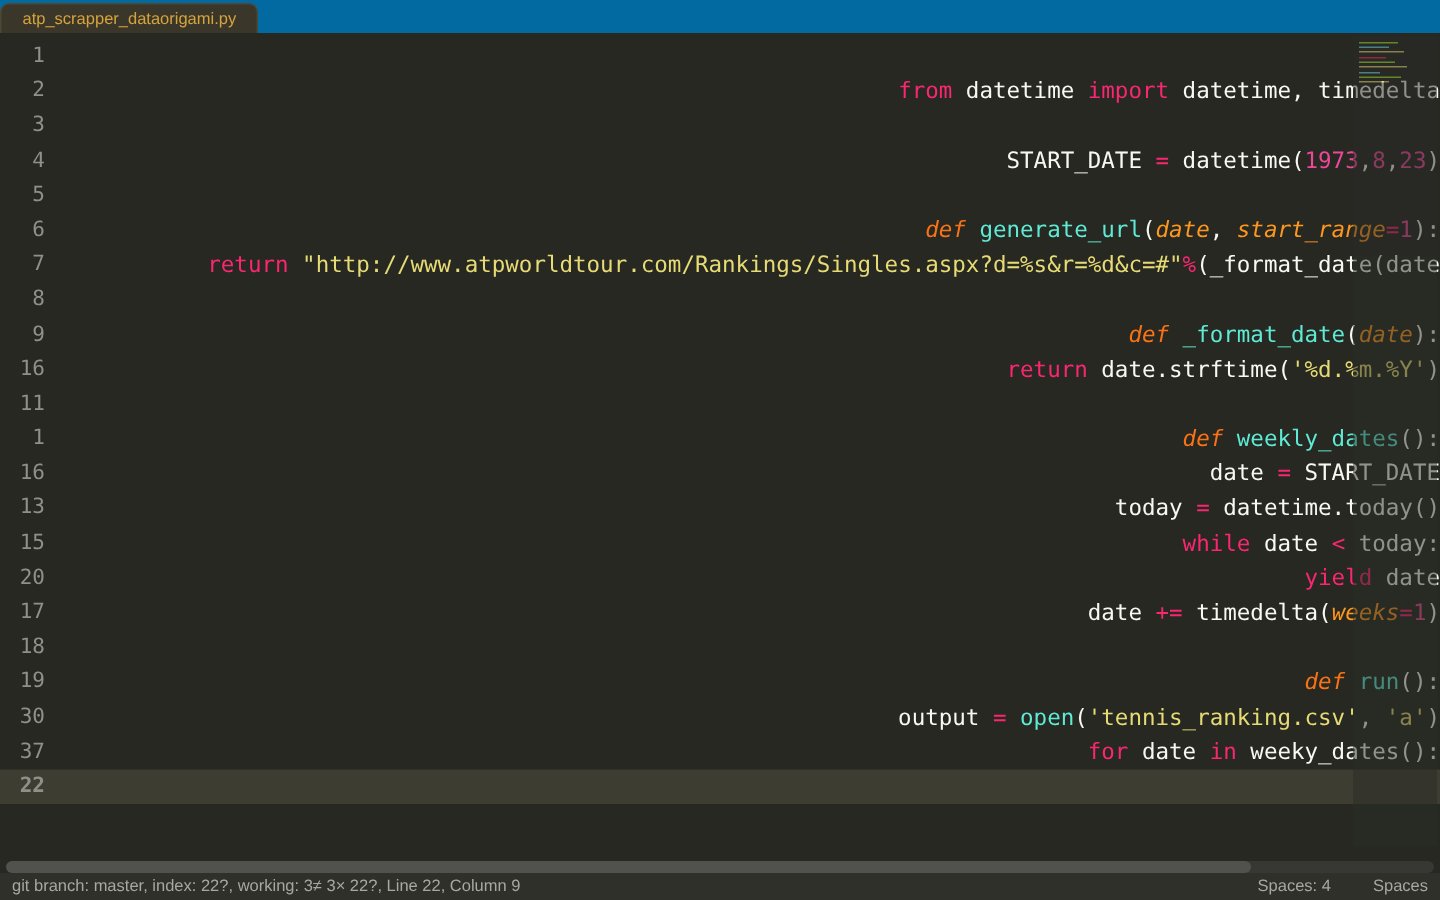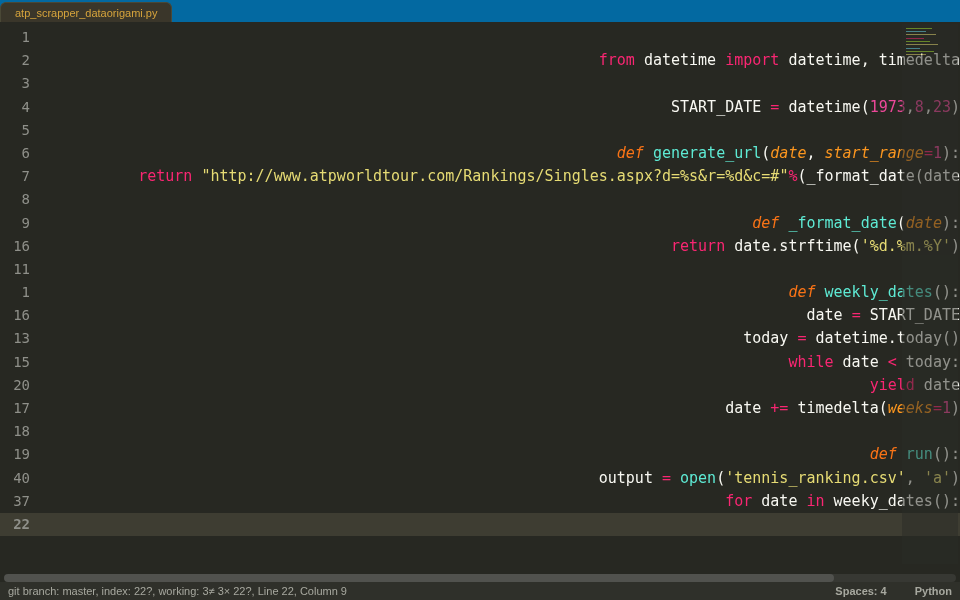--- a/index.html
+++ b/index.html
@@ -116,21 +116,21 @@
     height: 18px;
     background: #2f302a;
     color: #a7a89f;
     font-family: sans-serif;
     font-size: 11px;
     display: flex;
     align-items: center;
     padding: 0 8px;
     justify-content: space-between;
   }
-  .status-right { display: flex; gap: 28px; font-weight: bold; }
+  .status-right { display: flex; gap: 28px; }
 </style>
 </head>
 <body>
 
 <div class="tab-bar">
   <div class="tab">
     <span>atp_scrapper_dataorigami.py</span>
   </div>
 </div>
 
@@ -148,21 +148,21 @@
       <div>16</div>
       <div>11</div>
       <div>1</div>
       <div>16</div>
       <div>13</div>
       <div>15</div>
       <div>20</div>
       <div>17</div>
       <div>18</div>
       <div>19</div>
-      <div>40</div>
+      <div>30</div>
       <div>37</div>
       <div class="line-current-g">22</div>
     </div>
   <div class="code" id="code"><div class="line"></div><div class="line"><span class="k-red">from</span><span class="k-white"> datetime </span><span class="k-red">import</span><span class="k-white"> datetime, timedelta</span></div><div class="line"></div><div class="line"><span class="k-white">START_DATE </span><span class="k-red">=</span><span class="k-white"> datetime(</span><span class="k-num">1973</span><span class="k-white">,</span><span class="k-num">8</span><span class="k-white">,</span><span class="k-num">23</span><span class="k-white">)</span></div><div class="line"></div><div class="line"><span class="k-blue">def</span><span class="k-white"> </span><span class="k-green">generate_url</span><span class="k-white">(</span><span class="k-orange">date</span><span class="k-white">, </span><span class="k-orange">start_range</span><span class="k-red">=</span><span class="k-num">1</span><span class="k-white">):</span></div><div class="line"><span class="k-white">    </span><span class="k-red">return</span><span class="k-white"> </span><span class="k-str">"http://www.atpworldtour.com/Rankings/Singles.aspx?d=%s&amp;r=%d&amp;c=#"</span><span class="k-red">%</span><span class="k-white">(_format_date(date</span></div><div class="line"></div><div class="line"><span class="k-blue">def</span><span class="k-white"> </span><span class="k-green">_format_date</span><span class="k-white">(</span><span class="k-orange">date</span><span class="k-white">):</span></div><div class="line"><span class="k-white">    </span><span class="k-red">return</span><span class="k-white"> date.strftime(</span><span class="k-str">'%d.%m.%Y'</span><span class="k-white">)</span></div><div class="line"></div><div class="line"><span class="k-blue">def</span><span class="k-white"> </span><span class="k-green">weekly_dates</span><span class="k-white">():</span></div><div class="line"><span class="k-white">    date </span><span class="k-red">=</span><span class="k-white"> START_DATE</span></div><div class="line"><span class="k-white">    today </span><span class="k-red">=</span><span class="k-white"> datetime.today()</span></div><div class="line"><span class="k-white">    </span><span class="k-red">while</span><span class="k-white"> date </span><span class="k-red">&lt;</span><span class="k-white"> today:</span></div><div class="line"><span class="k-white">        </span><span class="k-red">yield</span><span class="k-white"> date</span></div><div class="line"><span class="k-white">        date </span><span class="k-red">+=</span><span class="k-white"> timedelta(</span><span class="k-orange">weeks</span><span class="k-red">=</span><span class="k-num">1</span><span class="k-white">)</span></div><div class="line"></div><div class="line"><span class="k-blue">def</span><span class="k-white"> </span><span class="k-green">run</span><span class="k-white">():</span></div><div class="line"><span class="k-white">    output </span><span class="k-red">=</span><span class="k-white"> </span><span class="k-blue-n">open</span><span class="k-white">(</span><span class="k-str">'tennis_ranking.csv'</span><span class="k-white">, </span><span class="k-str">'a'</span><span class="k-white">)</span></div><div class="line"><span class="k-white">    </span><span class="k-red">for</span><span class="k-white"> date </span><span class="k-red">in</span><span class="k-white"> weeky_dates():</span></div><div class="line line-current"><span class="k-white">        </span></div></div>
 </div>
 
 <div class="minimap" id="minimap">
     <div class="minimap-line" style="top: 4px; width: 26px; background: rgb(166, 226, 46);"></div>
     <div class="minimap-line" style="top: 7px; width: 20px; background: rgb(102, 217, 239);"></div>
     <div class="minimap-line" style="top: 10px; width: 30px; background: rgb(230, 219, 116);"></div>
@@ -175,15 +175,15 @@
   </div>
 
 <div class="hscroll">
   <div class="hscroll-thumb"></div>
 </div>
 
 <div class="status">
   <span>git branch: master, index: 22?, working: 3≠ 3× 22?, Line 22, Column 9</span>
   <span class="status-right">
     <span>Spaces: 4</span>
-    <span>Python</span>
+    <span>Spaces</span>
   </span>
 </div>
 
 </body></html>

